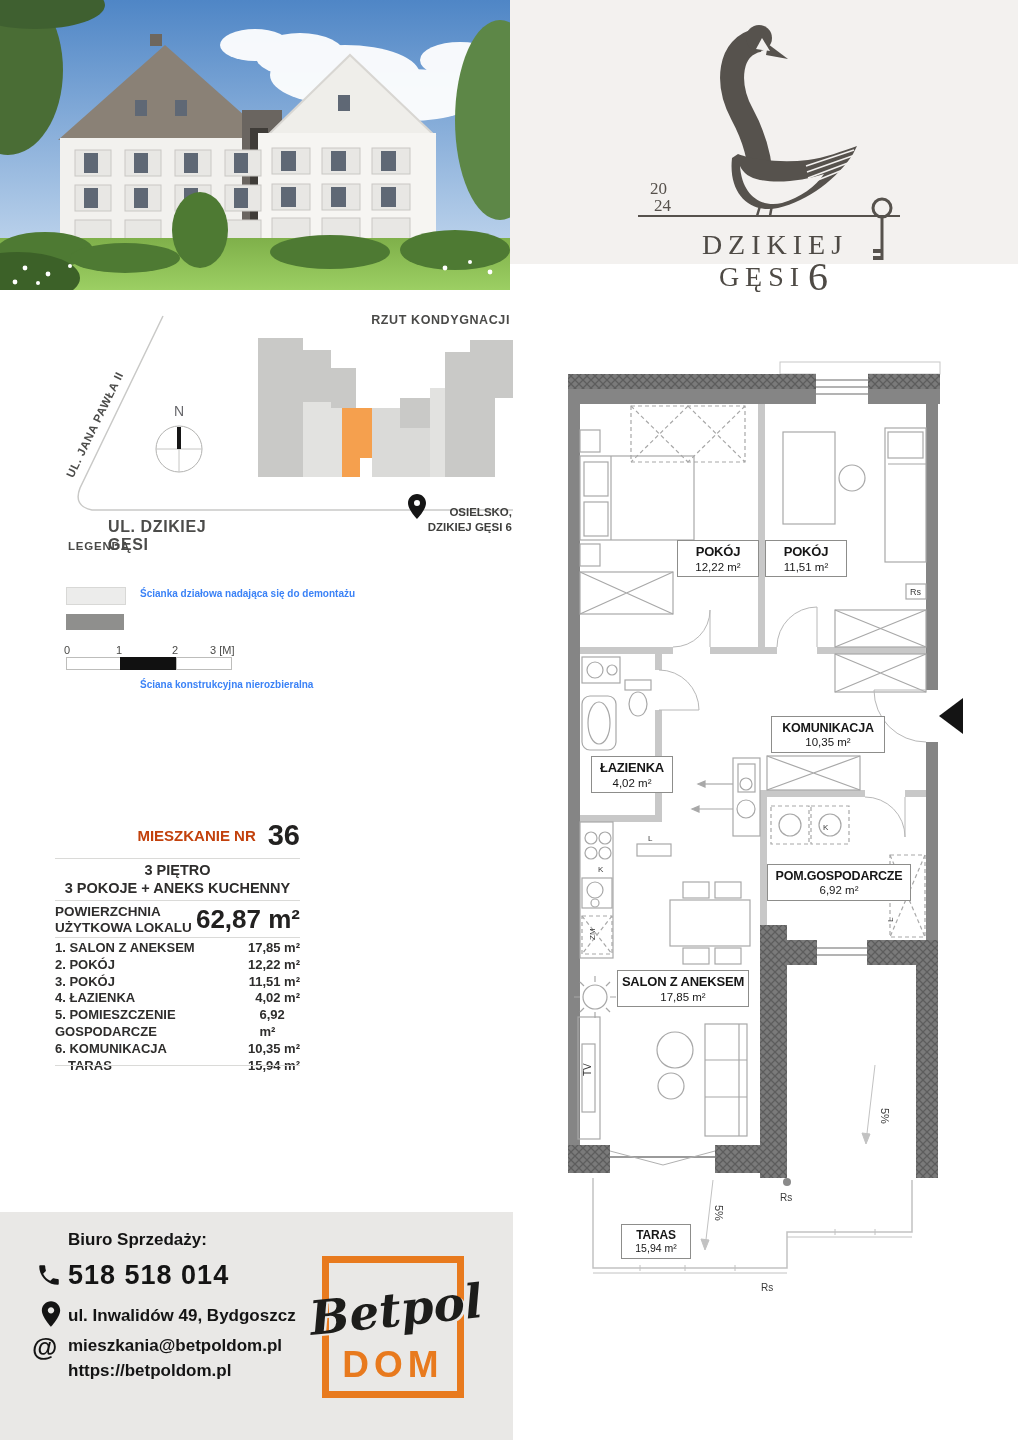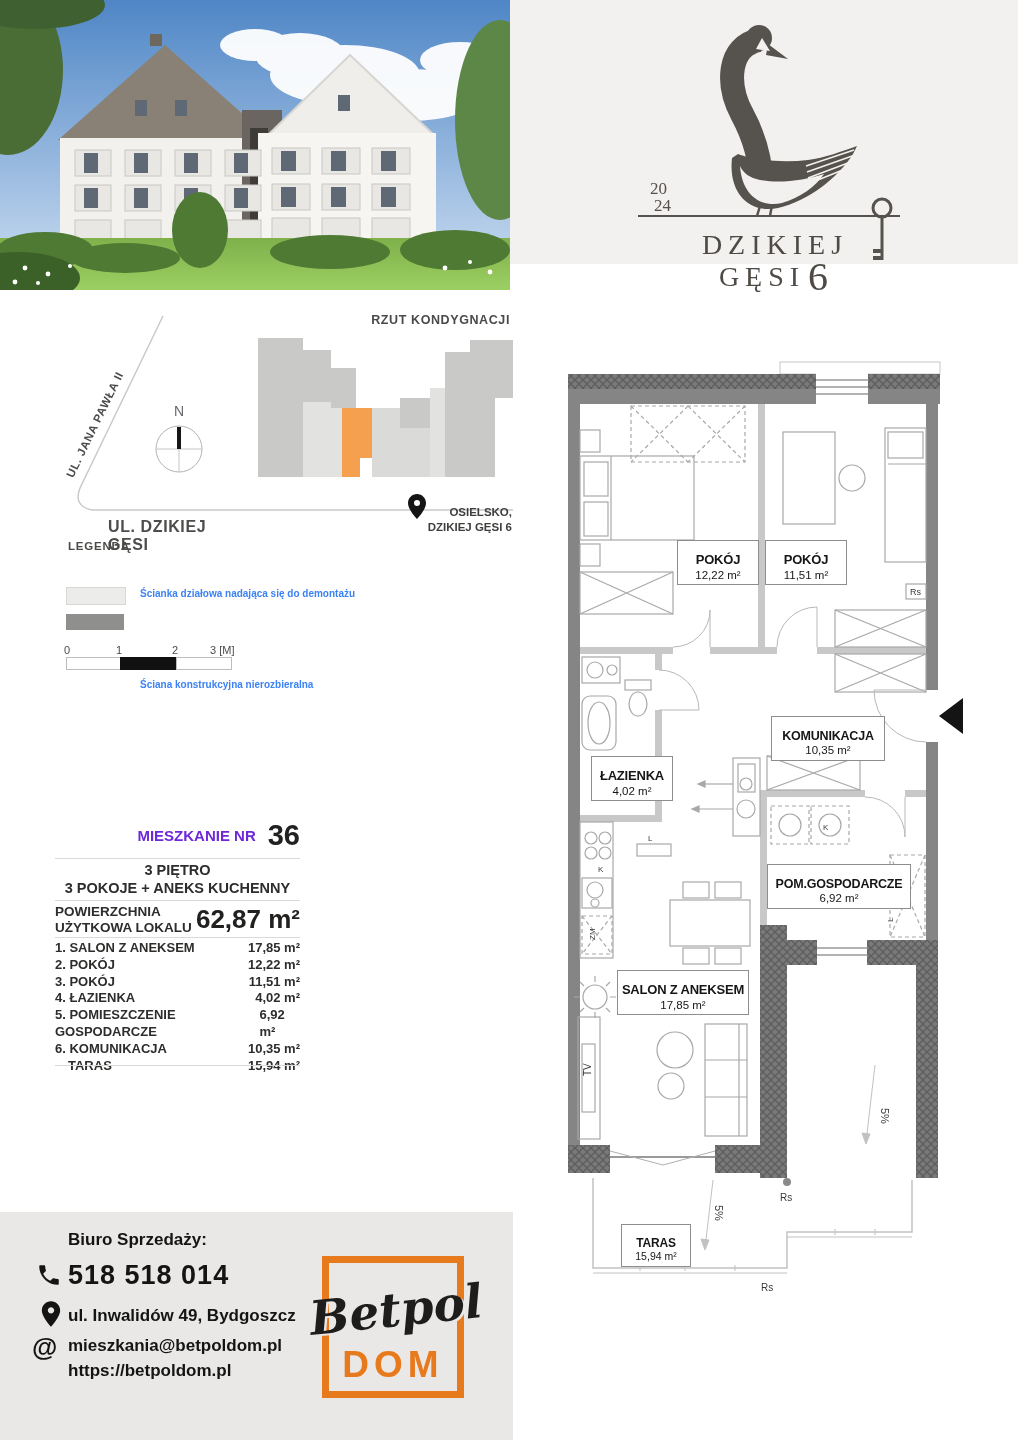--- a/index.html
+++ b/index.html
@@ -31,37 +31,37 @@
   .sw2{top:614px;background:#8f8f8d;}
   .sw-label{left:140px;width:330px;font-size:10px;font-weight:bold;color:#3b82f6;}
   .sl1{top:588px;} .sl2{top:651px;margin-top:28px;}
   .scale{left:64px;top:644px;width:180px;height:30px;}
   .scale .num{position:absolute;top:0;font-size:11px;color:#4a4a48;}
   .scale .bar{position:absolute;top:13px;height:11px;border:1px solid #bdbdbb;background:#fff;}
 
   
   .ap-head{left:55px;top:814px;width:245px;height:42px;display:flex;align-items:center;
            justify-content:flex-end;gap:12px;}
-  .ap-label{font-size:15px;font-weight:bold;color:#6d28d9;}
+  .ap-label{font-size:15px;font-weight:bold;color:#c2410c;}
   .ap-number{font-size:29px;font-weight:bold;color:#222120;line-height:1;}
   .hline{left:55px;width:245px;height:1px;background:#dadad8;}
   .ap-center{left:55px;width:245px;text-align:center;font-size:14.5px;font-weight:bold;color:#2e2d2c;}
   .ap-area-row{left:55px;top:896px;width:245px;display:flex;justify-content:space-between;
                align-items:center;}
   .ap-area-lbl{font-size:13.5px;font-weight:bold;line-height:1.15;color:#2e2d2c;}
   .ap-area-val{font-size:26px;font-weight:bold;color:#222120;}
   .rooms{left:55px;top:940px;width:245px;}
   .rooms .row{display:flex;justify-content:space-between;font-size:13px;font-weight:bold;
               line-height:16.8px;color:#2e2d2c;}
   .rooms .indent{padding-left:13px;}
 
   
   .plan{left:555px;top:360px;width:463px;height:940px;}
   .plab{position:absolute;background:#fff;border:1px solid #8d8d8b;text-align:center;
-        padding:12px 3px 3px;line-height:1.12;}
+        padding:4px 3px 3px;line-height:1.12;}
   .plab .nm{font-weight:bold;font-size:13px;color:#161616;letter-spacing:-.2px;white-space:nowrap;}
   .plab .ar{font-size:11.5px;color:#161616;margin-top:1px;}
   .plab-sm .nm{font-size:12px;} .plab-sm .ar{font-size:10.5px;}
 
   
   .footer{left:0;top:1212px;width:513px;height:228px;background:#e9e8e6;}
   .f-office{left:68px;top:1230px;font-size:17px;font-weight:bold;color:#141414;}
   .f-phone{left:68px;top:1260px;font-size:27px;font-weight:bold;color:#141414;letter-spacing:1px;}
   .f-addr{left:68px;top:1306px;font-size:17px;font-weight:bold;color:#141414;}
   .f-mail{left:68px;top:1336px;font-size:17px;font-weight:bold;color:#141414;}

